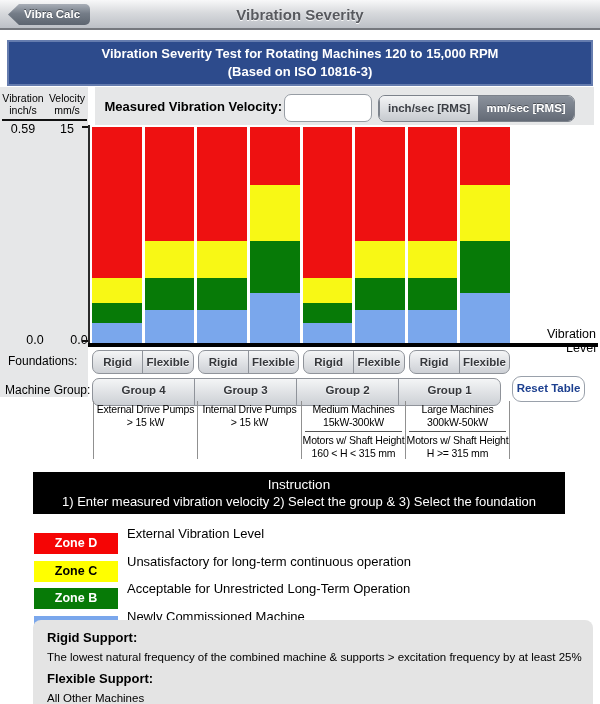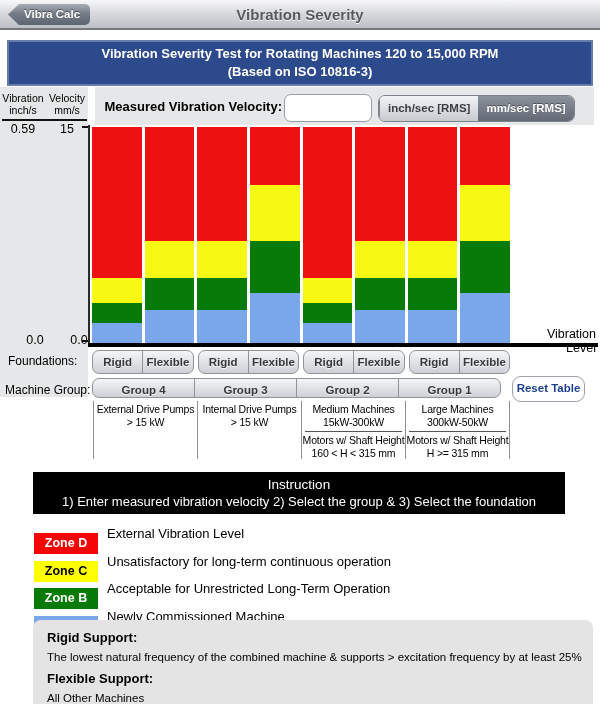--- a/index.html
+++ b/index.html
@@ -57,21 +57,21 @@
   .x-axis-label { position:absolute; left:514px; top:327px; width:82px; text-align:right; font-size:12.5px; }
 
   
   .row-label { position:absolute; font-size:12px; color:#000; }
   .pairs { position:absolute; left:92px; top:350px; width:418px; height:24px; display:flex; gap:4px; }
   .pair { flex:1; display:flex; border:1px solid #8f939a; border-radius:7px; overflow:hidden;
     background:linear-gradient(#f4f5f6, #cdd0d5); }
   .pair .cell { flex:1; text-align:center; font-size:11.5px; font-weight:bold; color:#35373b;
     line-height:22px; text-shadow:0 1px 0 rgba(255,255,255,.8); cursor:pointer; }
   .pair .cell + .cell { border-left:1px solid #8f939a; }
-  .group-seg { position:absolute; left:92px; top:378px; width:409px; height:20px; display:flex;
+  .group-seg { position:absolute; left:92px; top:378px; width:409px; height:28px; display:flex;
     border:1px solid #8f939a; border-radius:7px; overflow:hidden; background:linear-gradient(#f4f5f6, #cdd0d5); }
   .group-seg .cell { flex:1; text-align:center; font-size:11.5px; font-weight:bold; color:#35373b;
     line-height:22px; text-shadow:0 1px 0 rgba(255,255,255,.8); cursor:pointer; }
   .group-seg .cell + .cell { border-left:1px solid #8f939a; }
   .reset-btn { position:absolute; left:512px; top:376px; width:73px; height:26px; background:#fff;
     border:1.5px solid #9aa1ab; border-radius:9px; color:#1c3f8f; font-size:11.5px; font-weight:bold;
     text-align:center; line-height:23px; cursor:pointer; }
 
   
   .descs { position:absolute; left:93px; top:401px; width:417px; height:58px; display:flex; }
@@ -82,21 +82,21 @@
 
   
   .instruction { position:absolute; left:33px; top:472px; width:532px; height:42px; background:#000;
     color:#fff; text-align:center; padding-top:4px; }
   .instruction .t { font-size:13.5px; line-height:17px; }
   .instruction .b { font-size:13px; line-height:17px; white-space:nowrap; }
 
   
   .legend { position:absolute; left:34px; top:523px; width:540px; }
   .lg-row { display:flex; align-items:center; height:21px; margin-bottom:6.5px; }
-  .lg-box { width:64px; height:21px; text-align:center; font-size:12.5px; font-weight:bold; line-height:21px;margin-top:20px; }
+  .lg-box { width:84px; height:21px; text-align:center; font-size:12.5px; font-weight:bold; line-height:21px;margin-top:20px; }
   .lg-desc { margin-left:9px; font-size:13px; color:#000; }
 
   
   .support { position:absolute; left:33px; top:620px; width:560px; height:95px; background:#e4e4e4;
     border-radius:8px 8px 0 0; padding:10px 14px 0 14px; }
   .support .st { font-size:13px; font-weight:bold; margin-bottom:6px; }
   .support .sb { font-size:11.5px; margin-bottom:8px; white-space:nowrap; }
 </style>
 </head>
 <body>

